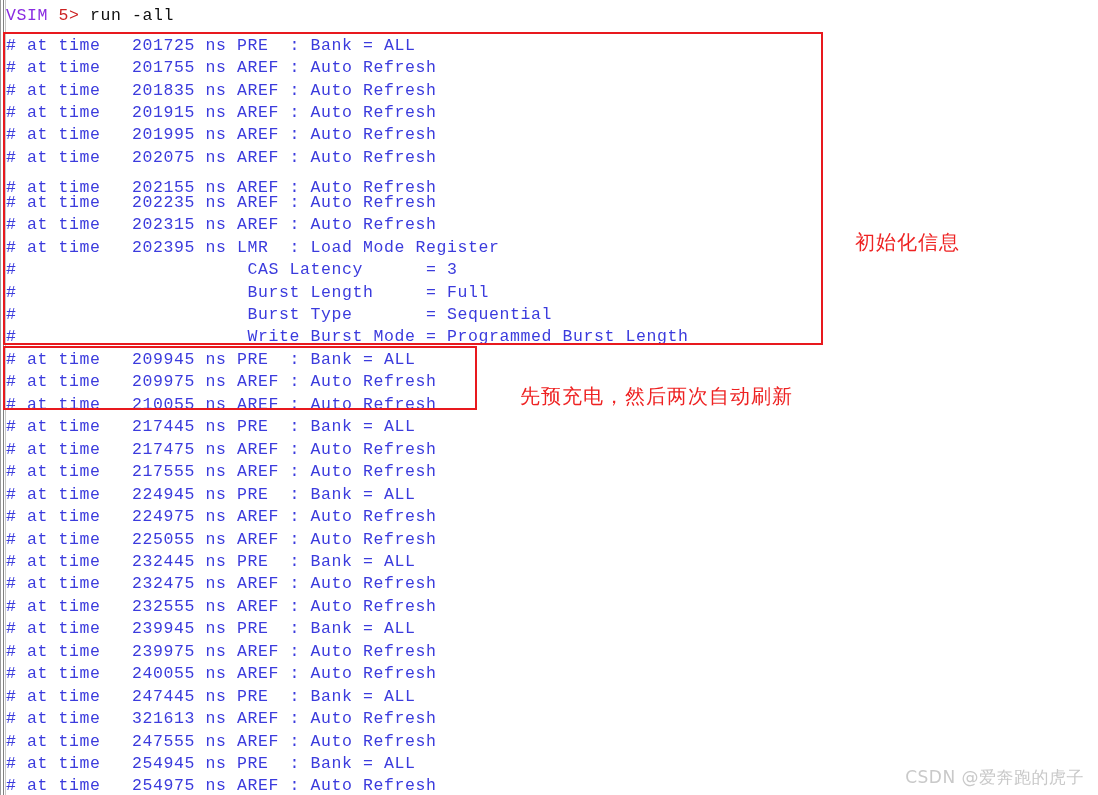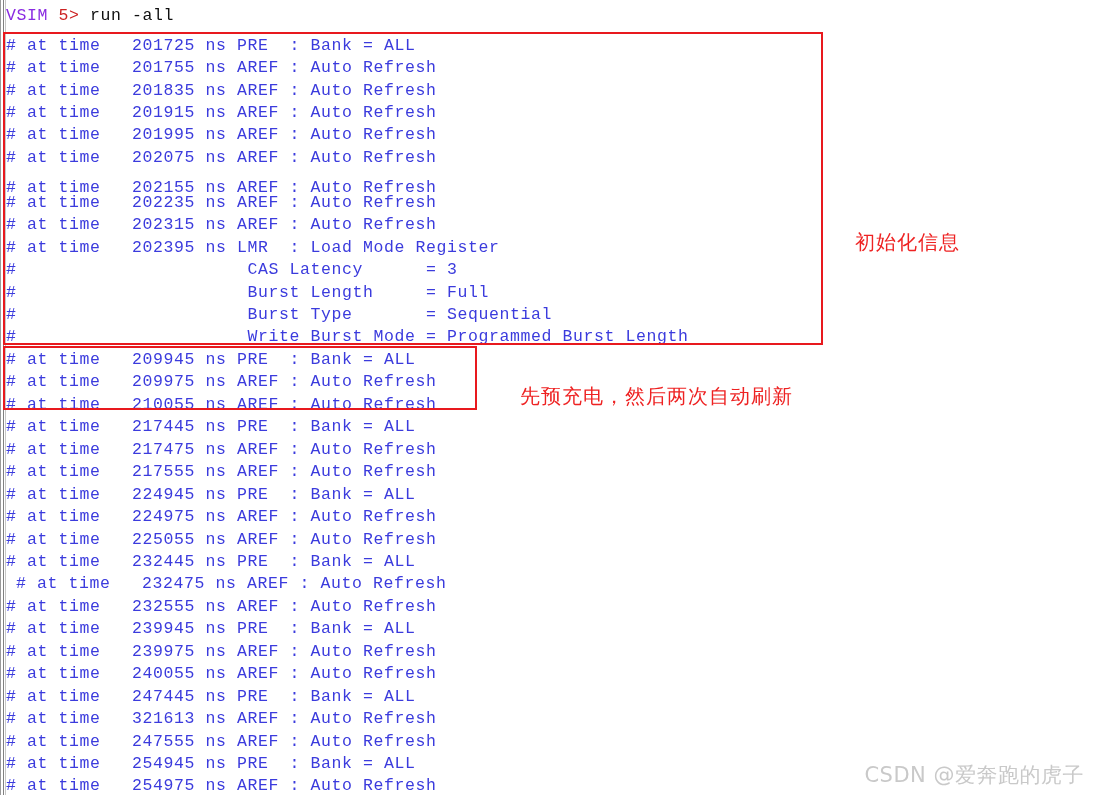--- a/index.html
+++ b/index.html
@@ -122,21 +122,21 @@
   #label-init { left: 855px; top: 229px; }
   #label-pre  { left: 520px; top: 366px; margin-top: 17px; }
 
   
   .watermark {
     position: absolute;
     right: 14px;
     bottom: 6px;
     color: #c9c9c9;
     font-family: "DejaVu Sans", "Liberation Sans", sans-serif;
-    font-size: 21px;
+    font-size: 17px;
     white-space: nowrap;
     letter-spacing: 0.5px;
   }
 </style>
 </head>
 <body>
 
 <div id="screen">
 
   <div class="frame-left"></div>
@@ -164,21 +164,21 @@
       <div class="line" style="top: 349.934px; text-align: right;"># at time   209945 ns PRE  : Bank = ALL</div>
       <div class="line" style="top: 372.384px;"># at time   209975 ns AREF : Auto Refresh</div>
       <div class="line" style="top: 394.834px;"># at time   210055 ns AREF : Auto Refresh</div>
       <div class="line" style="top: 417.284px;"># at time   217445 ns PRE  : Bank = ALL</div>
       <div class="line" style="top: 439.734px;"># at time   217475 ns AREF : Auto Refresh</div>
       <div class="line" style="top: 462.184px;"># at time   217555 ns AREF : Auto Refresh</div>
       <div class="line" style="top: 484.634px;"># at time   224945 ns PRE  : Bank = ALL</div>
       <div class="line" style="top: 507.084px;"># at time   224975 ns AREF : Auto Refresh</div>
       <div class="line" style="top: 529.534px;"># at time   225055 ns AREF : Auto Refresh</div>
       <div class="line" style="top: 551.984px;"># at time   232445 ns PRE  : Bank = ALL</div>
-      <div class="line" style="top: 574.434px; margin-left: 10px;"># at time   232475 ns AREF : Auto Refresh</div>
+      <div class="line" style="top: 574.434px;"># at time   232475 ns AREF : Auto Refresh</div>
       <div class="line" style="top: 596.884px;"># at time   232555 ns AREF : Auto Refresh</div>
       <div class="line" style="top: 619.334px;"># at time   239945 ns PRE  : Bank = ALL</div>
       <div class="line" style="top: 641.784px;"># at time   239975 ns AREF : Auto Refresh</div>
       <div class="line" style="top: 664.234px;"># at time   240055 ns AREF : Auto Refresh</div>
       <div class="line" style="top: 686.684px;"># at time   247445 ns PRE  : Bank = ALL</div>
       <div class="line" style="top: 709.134px;"># at time   321613 ns AREF : Auto Refresh</div>
       <div class="line" style="top: 731.584px;"># at time   247555 ns AREF : Auto Refresh</div>
       <div class="line" style="top: 754.034px;"># at time   254945 ns PRE  : Bank = ALL</div>
       <div class="line" style="top: 776.484px;"># at time   254975 ns AREF : Auto Refresh</div>
     </div>

